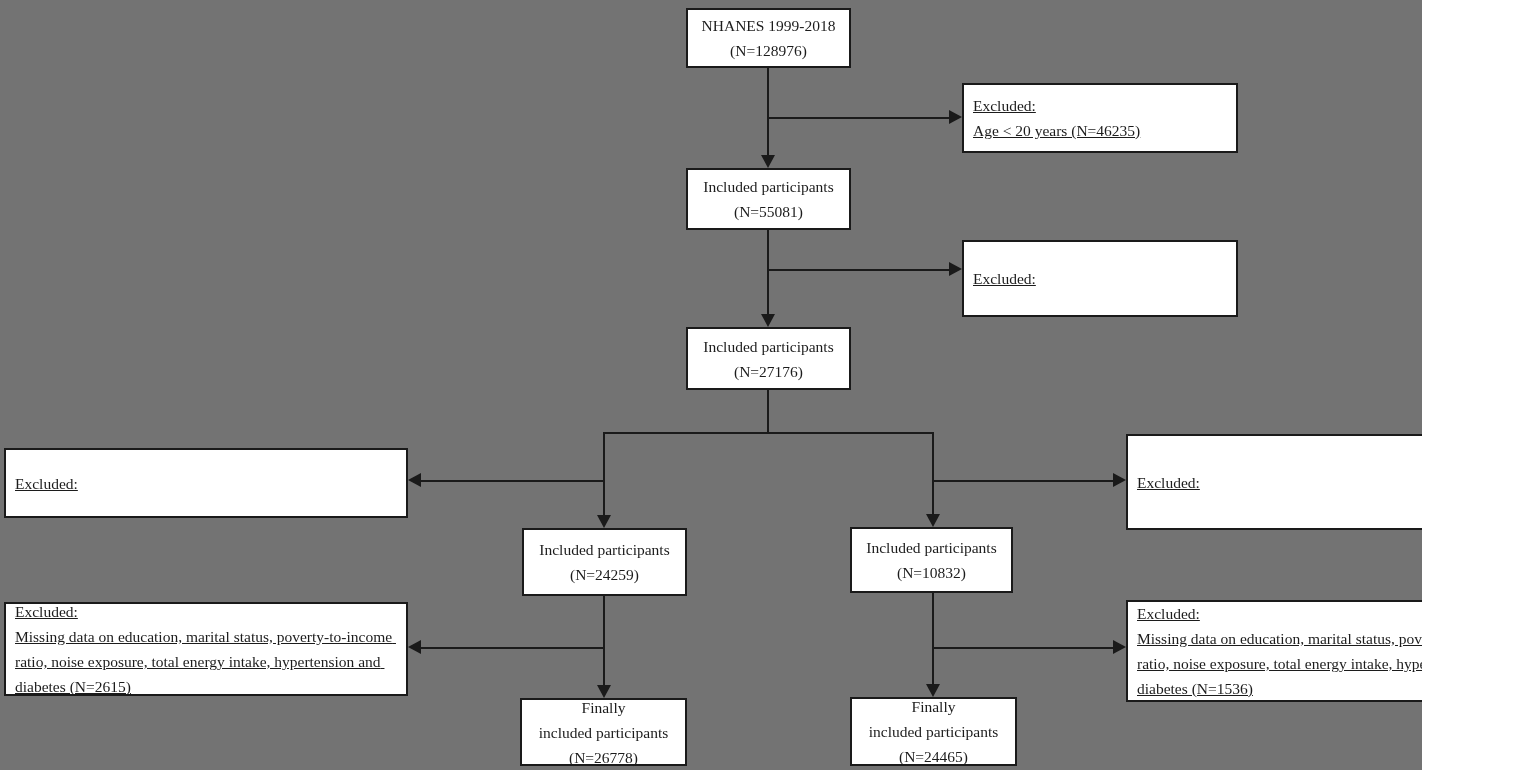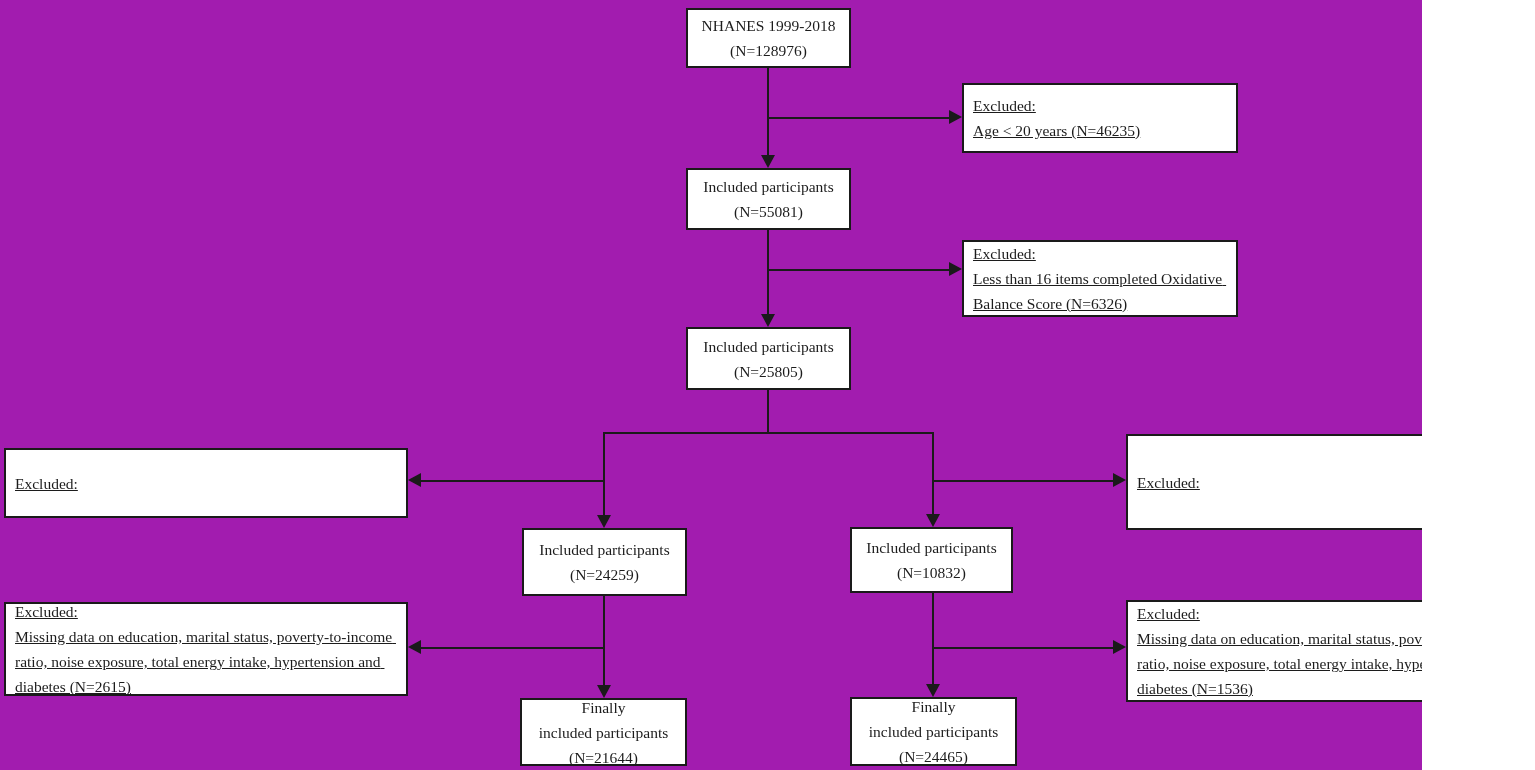--- a/index.html
+++ b/index.html
@@ -1,19 +1,19 @@
 <!DOCTYPE html>
 <html><head>
 <meta charset="utf-8">
 <style>
   html,body{margin:0;padding:0;background:#ffffff;}
   .canvas{
     position:relative;
     width:1422px;height:770px;
-    background:#a21caf;
+    background:#737373;
     font-family:"Liberation Serif","DejaVu Serif",serif;
     color:#1c1c1c;
     overflow:hidden;
   }
   .box{
     position:absolute;
     box-sizing:border-box;
     border:2px solid #1a1a1a;
     background:#ffffff;
     display:flex;
@@ -86,31 +86,30 @@
     <div class="bl">(N=128976)</div>
   </div>
 
   <div class="box center" id="b-incl-55081">
     <div class="bl">Included participants</div>
     <div class="bl">(N=55081)</div>
   </div>
 
   <div class="box center" id="b-incl-48755">
     <div class="bl">Included participants</div>
-    <div class="bl">(N=25805)</div>
+    <div class="bl">(N=27176)</div>
   </div>
 
   <div class="box excl" id="b-excl-age">
     <div class="bl">Excluded:</div>
     <div class="bl">Age &lt; 20 years (N=46235)</div>
   </div>
 
   <div class="box excl" id="b-excl-obs">
     <div class="bl">Excluded:</div>
-    <div class="bl">Less than 16 items completed Oxidative Balance Score (N=6326)</div>
   </div>
 
   <div class="box excl" id="b-excl-tinnitus">
     <div class="bl">Excluded:</div>
   </div>
 
   <div class="box excl" id="b-excl-puretone">
     <div class="bl">Excluded:</div>
   </div>
 
@@ -130,21 +129,21 @@
   </div>
 
   <div class="box excl" id="b-excl-cov-right">
     <div class="bl">Excluded:</div>
     <div class="bl">Missing data on education, marital status, poverty-to-income ratio, noise exposure, total energy intake, hypertension and diabetes (N=1536)</div>
   </div>
 
   <div class="box center" id="b-fin-21644">
     <div class="bl">Finally</div>
     <div class="bl">included participants</div>
-    <div class="bl">(N=21644)</div>
+    <div class="bl">(N=26778)</div>
   </div>
 
   <div class="box center" id="b-fin-13715">
     <div class="bl">Finally</div>
     <div class="bl">included participants</div>
     <div class="bl">(N=24465)</div>
   </div>
 
   <div class="line vline" id="c-v1"></div>
   <div class="arr arr-down" id="a-d1"></div>

